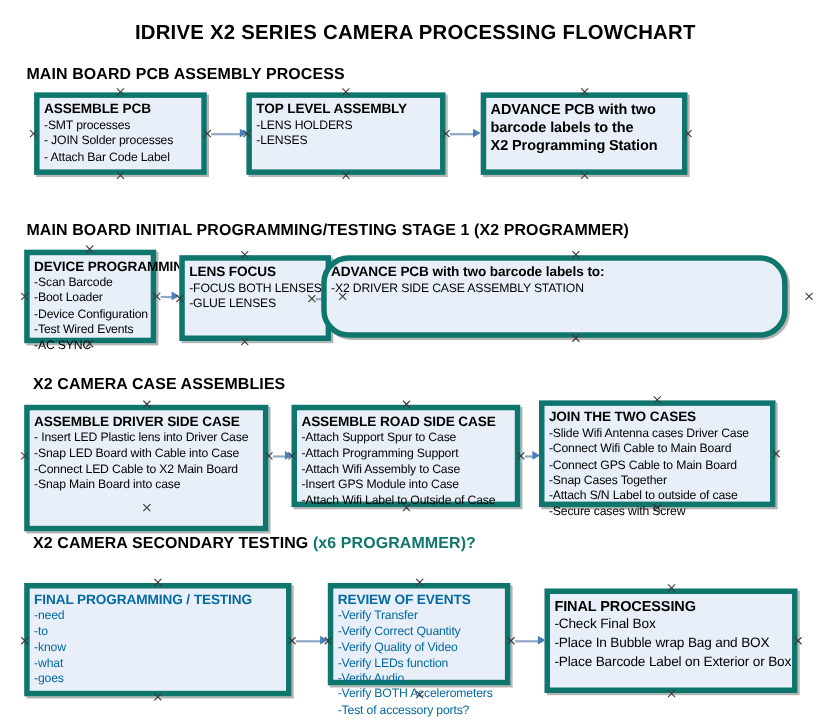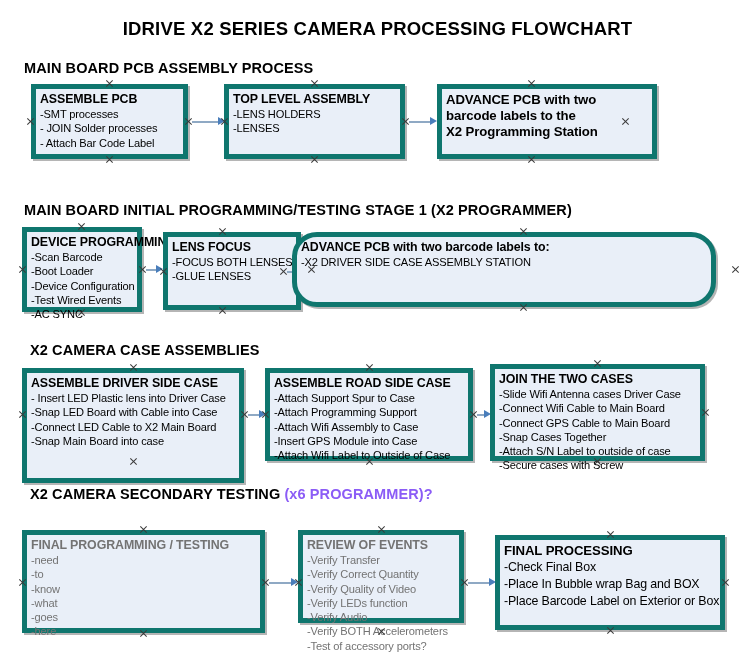--- a/index.html
+++ b/index.html
@@ -32,21 +32,21 @@
     white-space: nowrap;
   }
   .section-heading {
     position: absolute;
     font-size: 14.5px;
     font-weight: bold;
     white-space: nowrap;
     letter-spacing: 0.1px;
   }
   .section-heading .accent {
-    color: #8b5cf6;
+    color: #0f766e;
   }
   .node {
     position: absolute;
     background: #e9eff8;
     border: 5px solid #0f766e;
     box-sizing: border-box;
     box-shadow: 2px 2px 0 0 rgba(120,120,120,0.55);
     padding: 3px 4px 2px 4px;
     overflow: visible;
   }
@@ -56,21 +56,21 @@
     line-height: 1.22;
     white-space: nowrap;
     letter-spacing: -0.1px;
   }
   .node .ln {
     font-size: 11.1px;
     line-height: 1.285;
     white-space: nowrap;
     letter-spacing: -0.15px;
   }
-  .node.red .hd, .node.red .ln { color: #737373; }
+  .node.red .hd, .node.red .ln { color: #0369a1; }
   .node.bigtext .hd { font-size: 13.2px; }
   .node.bigtext .ln { font-size: 12.4px; line-height: 1.38; }
 
   
   .handle {
     position: absolute;
     width: 9px; height: 9px;
     pointer-events: none;
   }
   .handle::before, .handle::after {
@@ -127,21 +127,21 @@
     <div class="ln">-LENSES</div>
   </div>
   <div class="handle" style="left:310px; top:79px;"></div>
   <div class="handle" style="left:310px; top:155px;"></div>
   <div class="handle" style="left:220px; top:117px;"></div>
   <div class="handle" style="left:401px; top:117px;"></div>
 
   <div class="connector" style="left:409px; top:121px; width:22px;"></div>
   <div class="arrowhead" style="left:430px; top:117px;"></div>
 
-  <div class="node bigtext" style="left:437px; top:84px; width:220px; height:75px;">
+  <div class="node bigtext" style="left:437px; top:84px; width:188px; height:75px;">
     <div class="hd">ADVANCE PCB with two</div>
     <div class="hd">barcode labels to the</div>
     <div class="hd"> X2 Programming Station</div>
   </div>
   <div class="handle" style="left:527px; top:79px;"></div>
   <div class="handle" style="left:527px; top:155px;"></div>
   <div class="handle" style="left:621px; top:117px;"></div>
 
   <div class="section-heading" style="left:24px; top:202px;">
     <span>MAIN BOARD INITIAL PROGRAMMING/TESTING STAGE 1 (X2 PROGRAMMER)</span>
@@ -237,21 +237,20 @@
     <span>X2 CAMERA SECONDARY TESTING </span><span class="accent">(x6 PROGRAMMER)?</span>
   </div>
 
   <div class="node red" style="left:22px; top:530px; width:243px; height:103px;">
     <div class="hd">FINAL PROGRAMMING / TESTING</div>
     <div class="ln">-need</div>
     <div class="ln">-to</div>
     <div class="ln">-know</div>
     <div class="ln">-what</div>
     <div class="ln">-goes</div>
-    <div class="ln">-here</div>
   </div>
   <div class="handle" style="left:139px; top:525px;"></div>
   <div class="handle" style="left:139px; top:629px;"></div>
   <div class="handle" style="left:18px; top:578px;"></div>
   <div class="handle" style="left:261px; top:578px;"></div>
 
   <div class="connector" style="left:269px; top:582px; width:25px;"></div>
   <div class="arrowhead" style="left:291px; top:578px;"></div>
 
   <div class="node red" style="left:298px; top:530px; width:166px; height:93px;">

